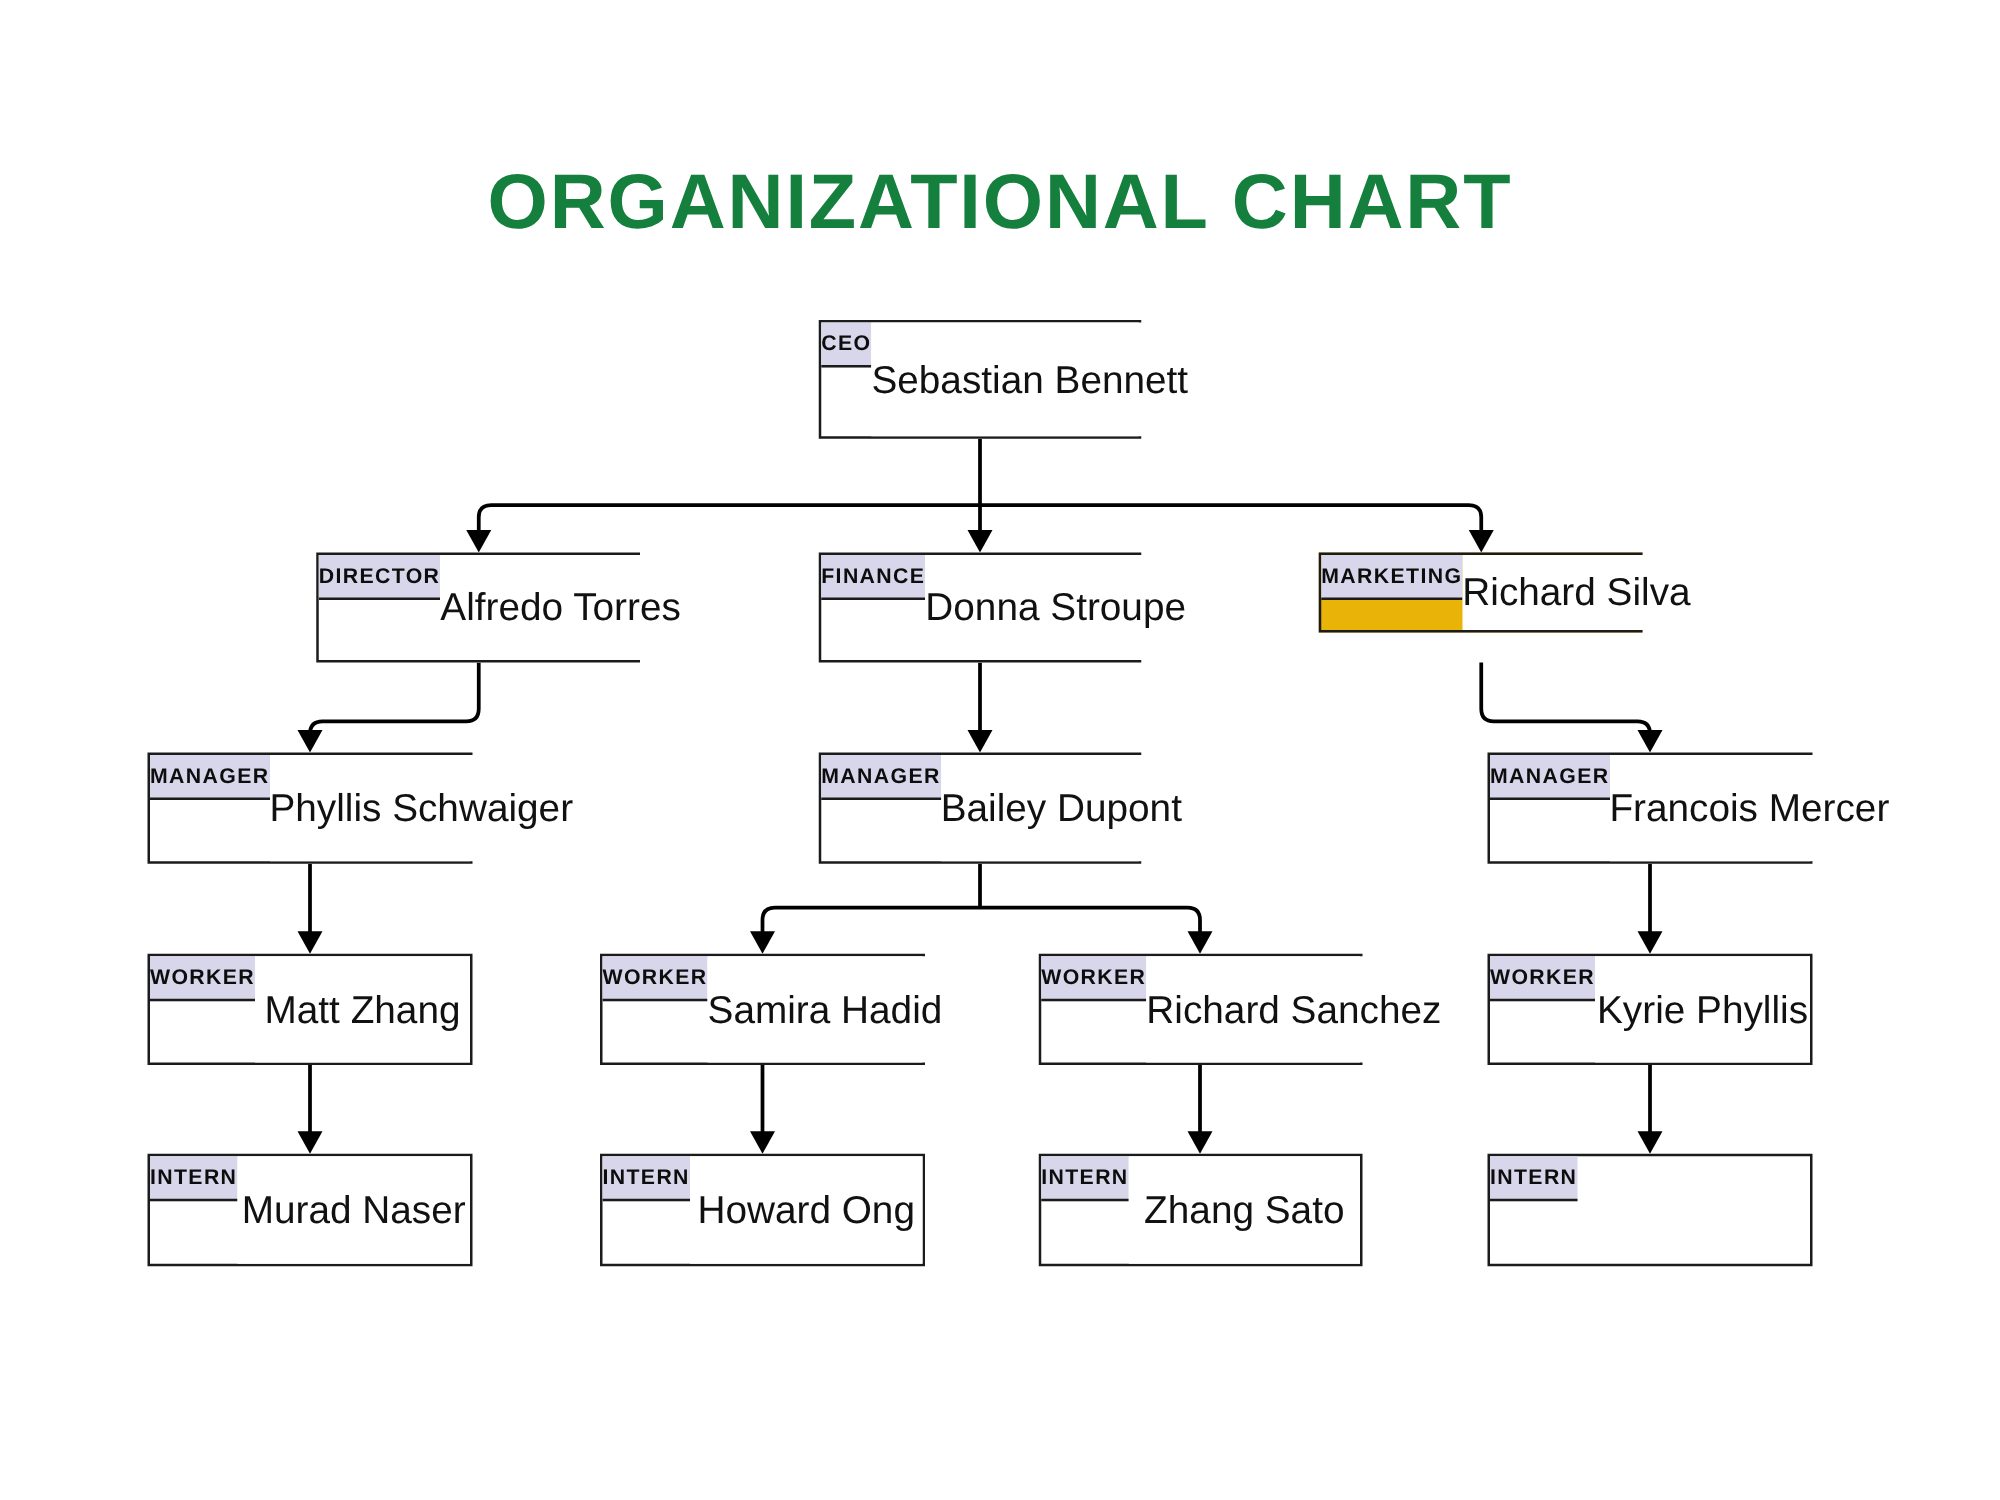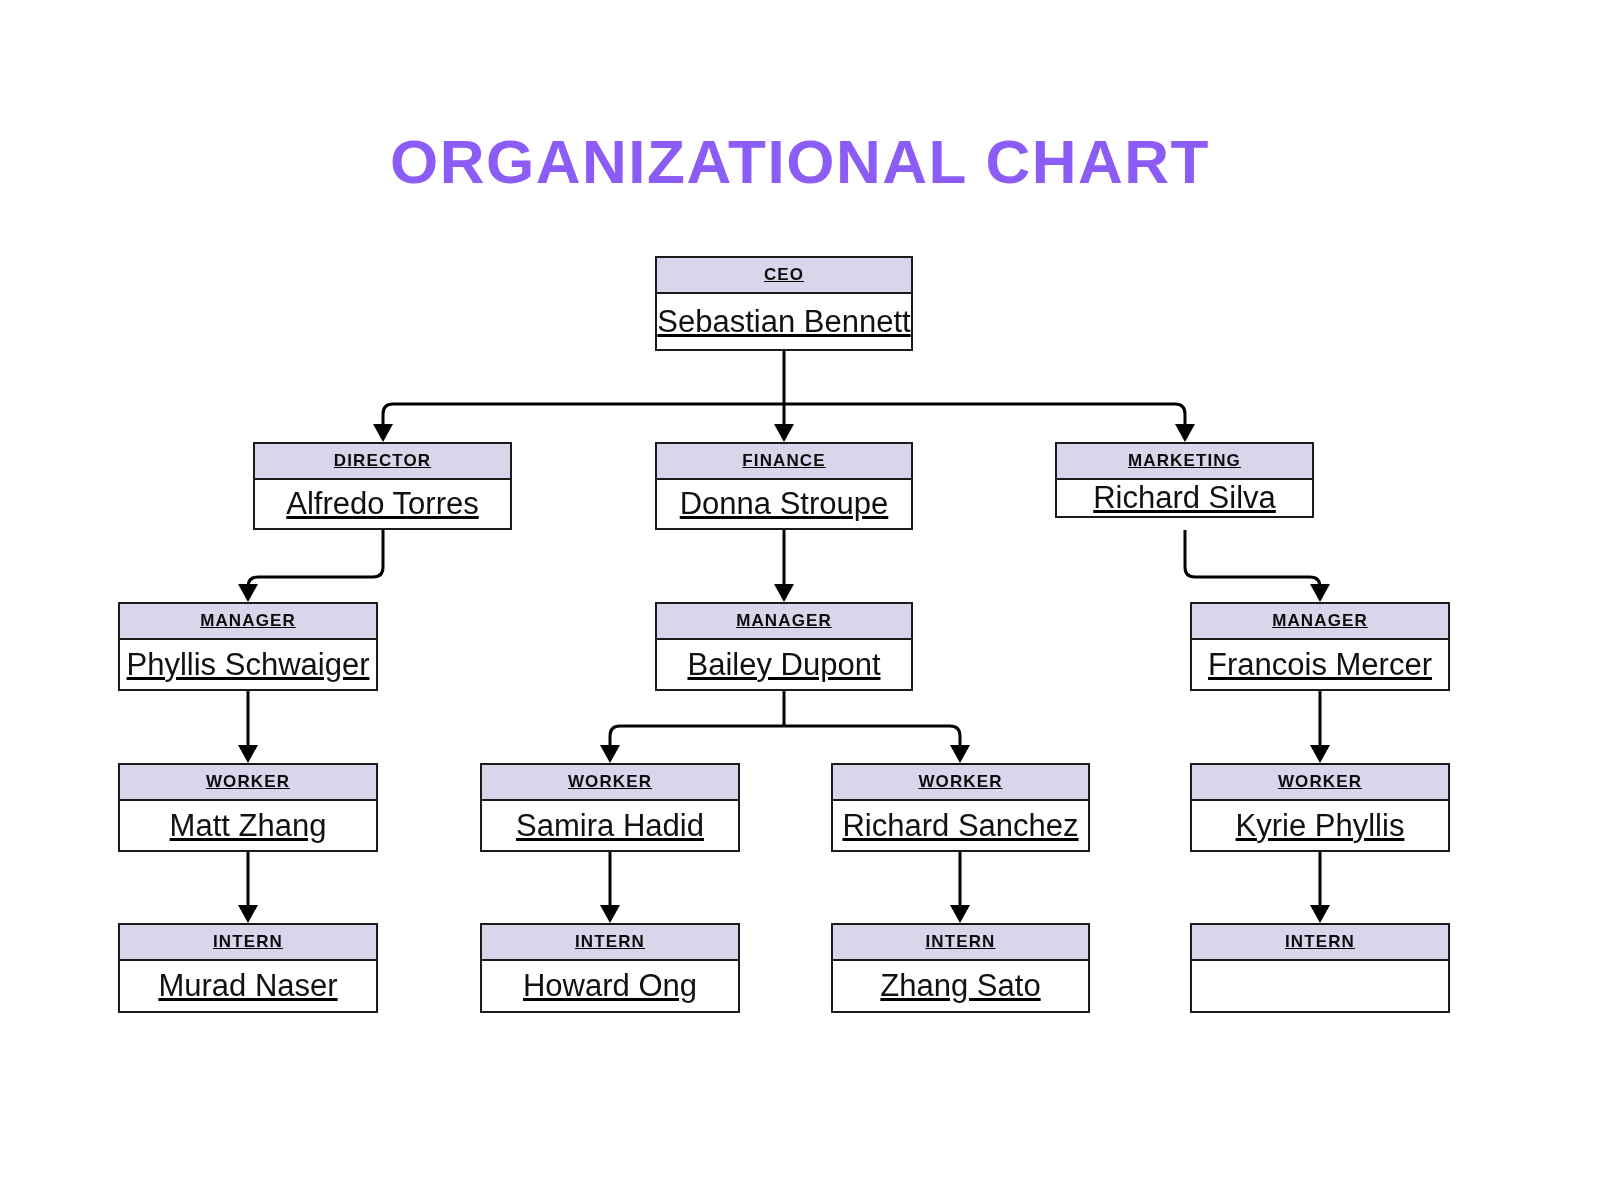--- a/index.html
+++ b/index.html
@@ -25,21 +25,21 @@
   #chart-title {
     position: absolute;
     left: 0;
     top: 131px;
     width: 1600px;
     text-align: center;
     font-family: "Liberation Sans", sans-serif;
     font-size: 62px;
     font-weight: 700;
     letter-spacing: 1.5px;
-    color: #8b5cf6;
+    color: #15803d;
     line-height: 1;
     white-space: nowrap;
   }
 
   
   #connectors {
     position: absolute;
     left: 0;
     top: 0;
     width: 1600px;
@@ -59,22 +59,21 @@
     stroke: none;
   }
 
   
   .node {
     position: absolute;
     box-sizing: border-box;
     border: 2px solid #1b1b1b;
     background: #ffffff;
     display: flex;
-    flex-direction: column;
-    text-decoration: underline;
+    flex-direction: row;
   }
   .node .role {
     box-sizing: border-box;
     background: #d8d6ea;
     border-bottom: 2px solid #1b1b1b;
     height: 36px;
     display: flex;
     align-items: center;
     justify-content: center;
     font-size: 17px;
@@ -177,21 +176,21 @@
   <div class="node" style="left: 655px; top: 442px; width: 258px; height: 88px; border-color: rgb(27, 27, 27); background: rgb(255, 255, 255);">
     <div class="role" style="background: rgb(216, 214, 234); border-bottom-color: rgb(27, 27, 27);">FINANCE</div>
     <div class="person" style="background: rgb(255, 255, 255); color: rgb(17, 17, 17);">Donna Stroupe</div>
   </div>
 
   <div class="node" style="left: 253px; top: 442px; width: 259px; height: 88px; border-color: rgb(27, 27, 27); background: rgb(255, 255, 255);">
     <div class="role" style="background: rgb(216, 214, 234); border-bottom-color: rgb(27, 27, 27);">DIRECTOR</div>
     <div class="person" style="background: rgb(255, 255, 255); color: rgb(17, 17, 17);">Alfredo Torres</div>
   </div>
 
-  <div class="node" style="left: 1055px; top: 442px; width: 259px; height: 76px; border-color: rgb(27, 27, 27); background: #0369a1; justify-content: flex-end;">
+  <div class="node" style="left: 1055px; top: 442px; width: 259px; height: 64px; border-color: rgb(27, 27, 27); background: #eab308;">
     <div class="role" style="background: rgb(216, 214, 234); border-bottom-color: rgb(27, 27, 27);">MARKETING</div>
     <div class="person" style="background: rgb(255, 255, 255); color: rgb(17, 17, 17);">Richard Silva</div>
   </div>
 
   <div class="node" style="left: 118px; top: 602px; width: 260px; height: 89px; border-color: rgb(27, 27, 27); background: rgb(255, 255, 255);">
     <div class="role" style="background: rgb(216, 214, 234); border-bottom-color: rgb(27, 27, 27);">MANAGER</div>
     <div class="person" style="background: rgb(255, 255, 255); color: rgb(17, 17, 17);">Phyllis Schwaiger</div>
   </div>
 
   <div class="node" style="left: 655px; top: 602px; width: 258px; height: 89px; border-color: rgb(27, 27, 27); background: rgb(255, 255, 255);">

